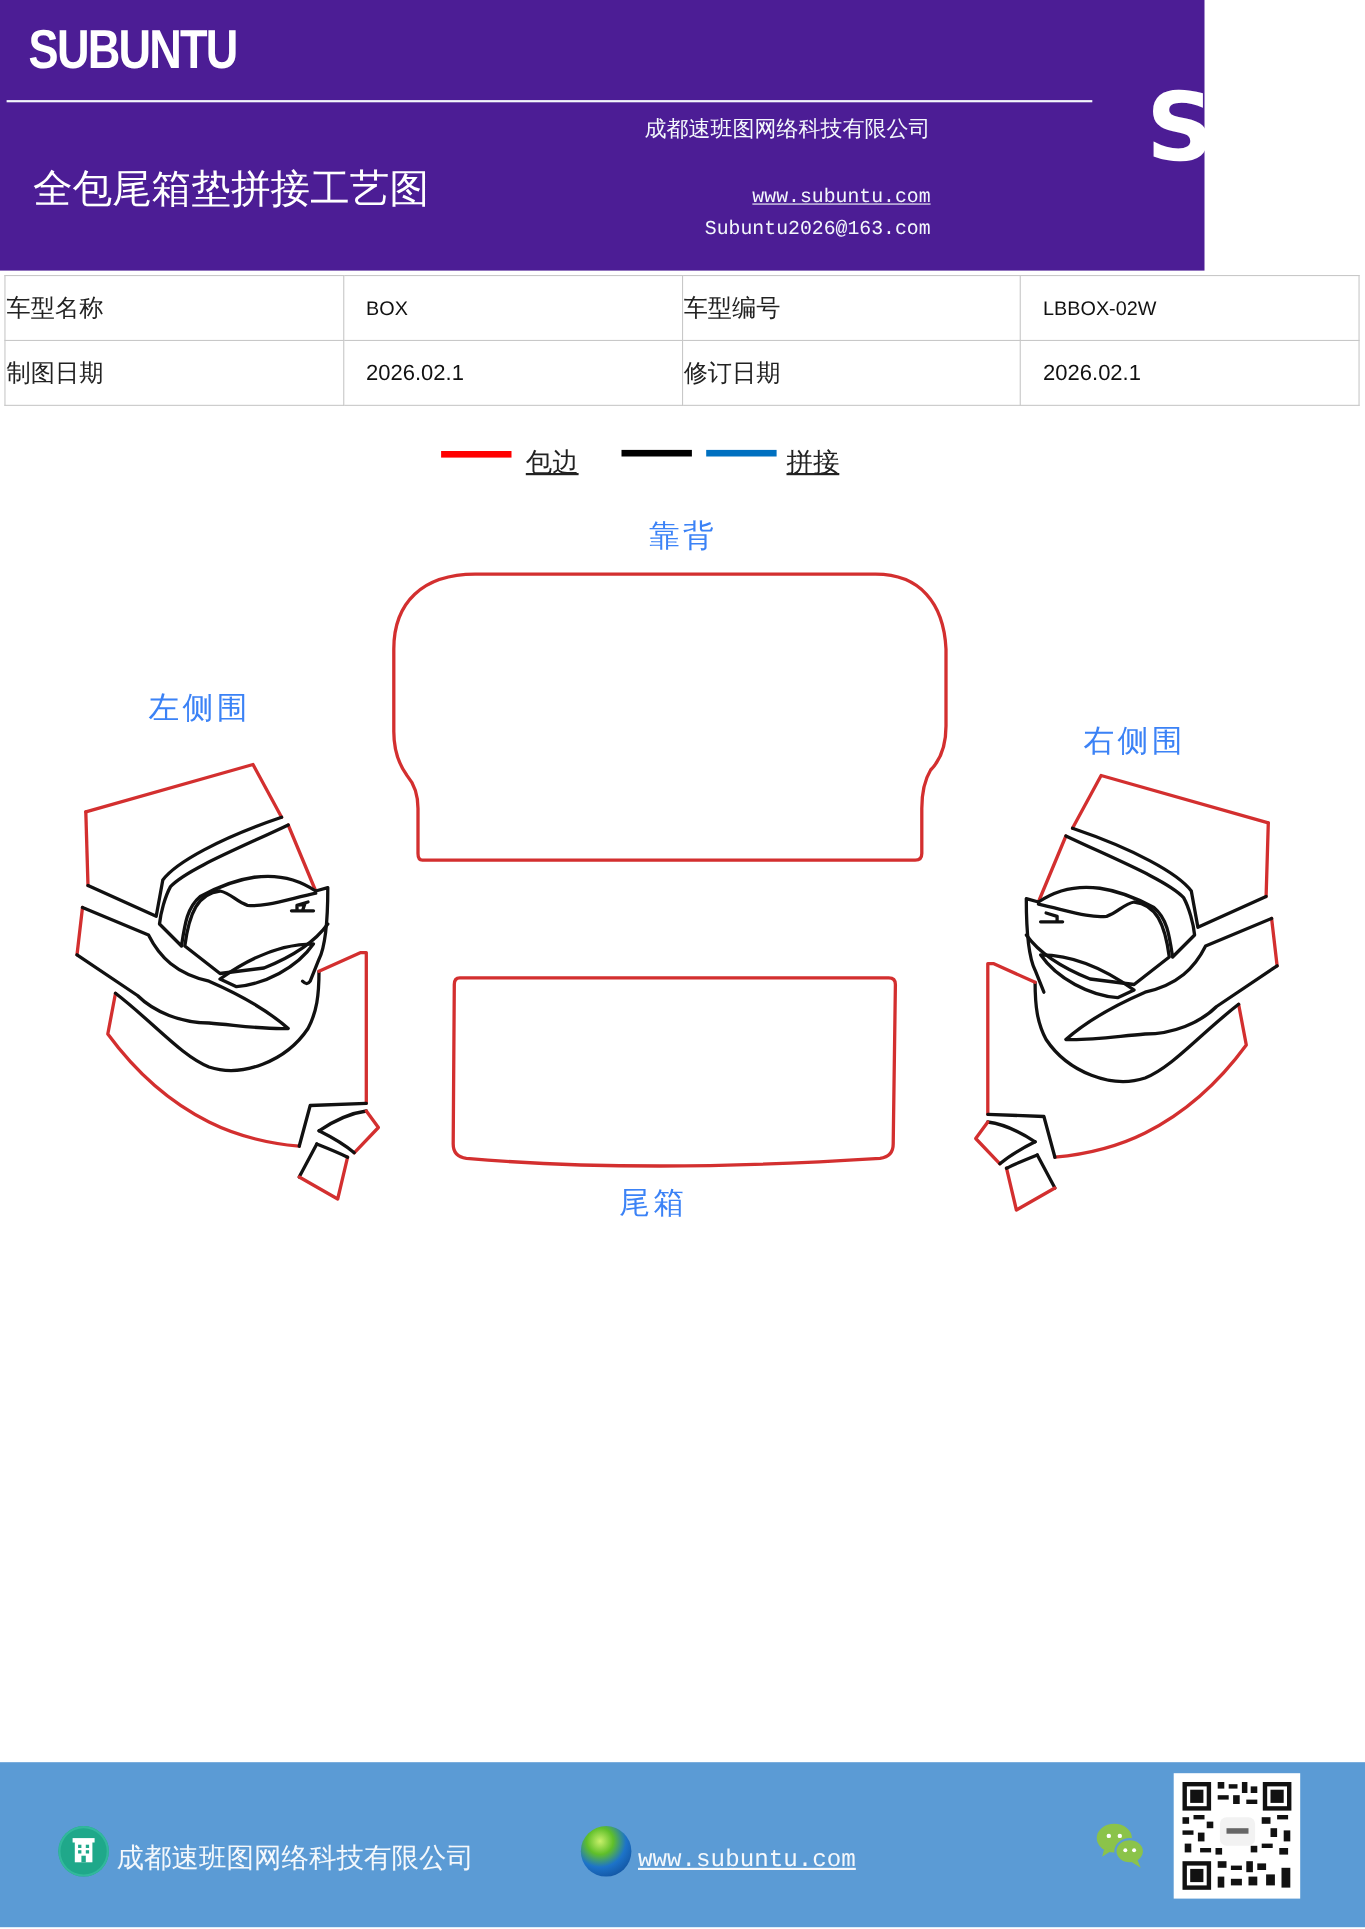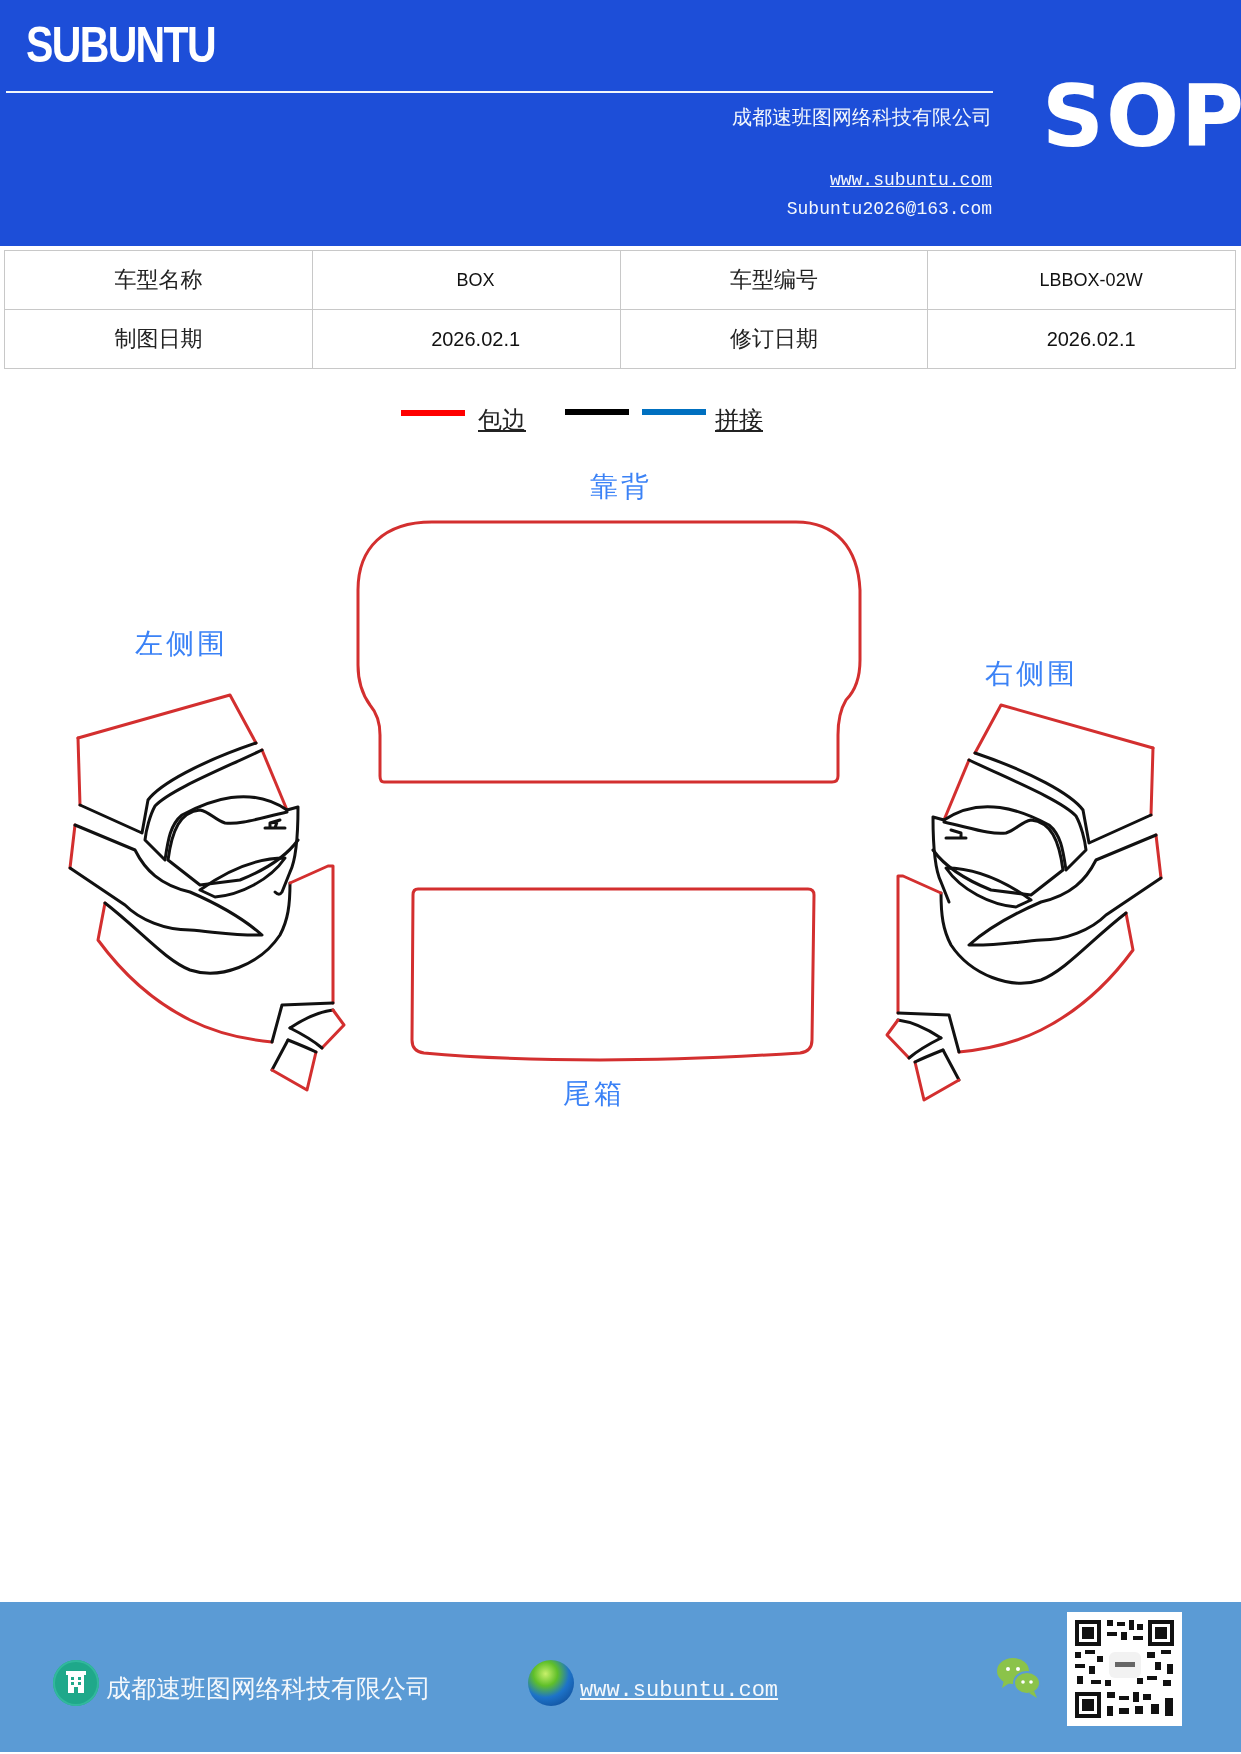--- a/index.html
+++ b/index.html
@@ -2,22 +2,22 @@
 <html><head>
 <meta charset="utf-8">
 <style>
   html, body { margin: 0; padding: 0; }
   body {
     width: 1241px; height: 1754px; position: relative; overflow: hidden;
     background: #ffffff;
     font-family: "DejaVu Sans", "Liberation Sans", sans-serif;
   }
   .header {
-    position: absolute; left: 0; top: 0; width: 1241px; height: 246px;
-    background: #1d4ed8;
+    position: absolute; left: 0; top: 0; width: 1095px; height: 246px;
+    background: #4c1d95;
   }
   .brand {
     position: absolute; left: 26px; top: 16px;
     font-family: "Liberation Sans", sans-serif; font-weight: 700;
     font-size: 50px; color: #fff; letter-spacing: -2px;
     transform: scaleX(0.82); transform-origin: left top;
   }
   .header-rule {
     position: absolute; left: 6px; top: 91px; width: 987px; height: 2px; background: #f2f6fb;
   }
@@ -38,21 +38,21 @@
     font-family: "Liberation Mono", monospace;
   }
   .sop {
     position: absolute; left: 1042px; top: 66px; font-size: 86px; color: #fff;
     font-family: "DejaVu Sans", sans-serif; font-weight: 700; letter-spacing: 2px;
   }
   .info-table {
     position: absolute; left: 4px; top: 250px; width: 1232px; border-collapse: collapse;
   }
   .info-table td {
-    border: 1.5px solid #c8c8c8; height: 56px; text-align: center; vertical-align: middle;
+    border: 1.5px solid #c8c8c8; height: 56px; vertical-align: middle;
     width: 25%; color: #111; font-size: 22px; margin-top: 43px;
   }
   .info-table td.lbl { font-family: "DejaVu Sans", sans-serif; color: #222; }
   .info-table td.val { font-family: "Liberation Sans", sans-serif; font-size: 20px; padding-left: 20px; }
   .info-table td.val.small { font-size: 18px; }
 
   .legend-item { position: absolute; height: 6px; }
   .legend-label { position: absolute; font-size: 24px; color: #222; text-decoration: underline; }
 
   .part-label { position: absolute; font-size: 28px; color: #3b82f6; letter-spacing: 3px; }
@@ -83,20 +83,21 @@
     position: absolute; left: 1067px; top: 10px; width: 115px; height: 114px; background: #fff;
   }
 </style>
 </head>
 <body>
 
 <div class="header">
   <div class="brand">SUBUNTU</div>
   <div class="header-rule"></div>
   <div class="company">成都速班图网络科技有限公司</div>
+  <div class="doc-title">全包尾箱垫拼接工艺图</div>
   <div class="url-top">www.subuntu.com</div>
   <div class="email-top">Subuntu2026@163.com</div>
   <div class="sop">SOP</div>
 </div>
 
 <table class="info-table">
   <tbody>
       <tr>
     <td class="lbl">车型名称</td>
     <td class="val small">BOX</td>

